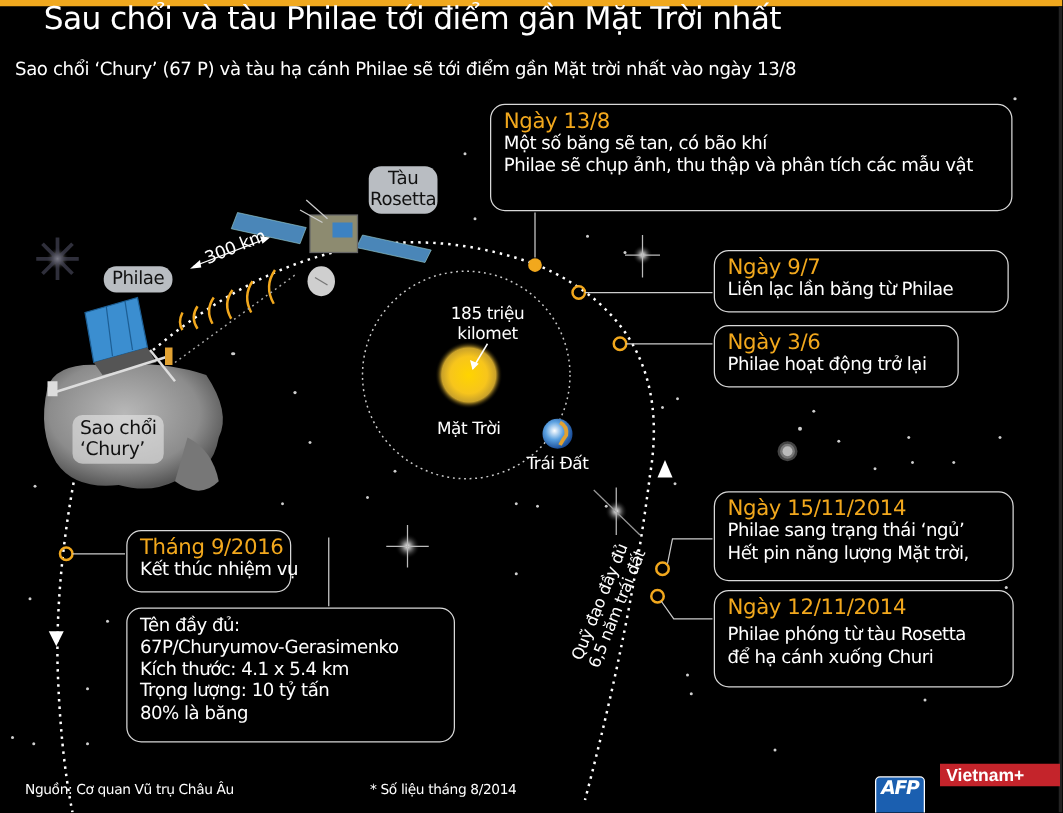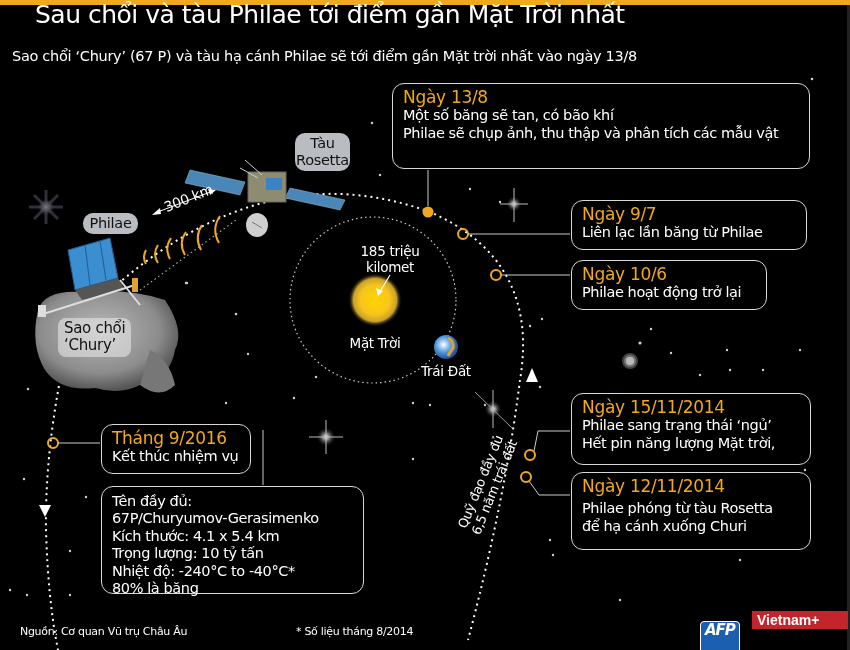--- a/index.html
+++ b/index.html
@@ -190,21 +190,21 @@
     <rect x="132" y="278" width="6" height="14" fill="#e2a232"></rect>
   </g>
 </svg>
 
 <div class="pill" style="left:295px; top:133px; width:55px; height:38px; padding-top:2px;">
   <div>Tàu</div>
   <div>Rosetta</div>
 </div>
 <div class="pill" style="left:83px; top:213px; width:55px; height:21px; line-height:21px;">Philae</div>
 <div class="label" style="left:163px; top:190px; transform:rotate(-22deg); font-size:14px;">300 km</div>
-<div class="comet-label" style="left:58px; top:318px;">
+<div class="comet-label" style="left:58px; top:332px;">
   <div>Sao chổi</div>
   <div>‘Chury’</div>
 </div>
 <div class="label" style="left:355px; top:243px; width:70px;">
   <div>185 triệu</div>
   <div>kilomet</div>
 </div>
 <div class="label" style="left:345px; top:335px; width:60px;">Mặt Trời</div>
 <div class="label" style="left:418px; top:363px; width:56px;">Trái Đất</div>
 <div class="rot-label">
@@ -215,43 +215,42 @@
 <div class="box" style="left:392px; top:83px; width:418px; height:86px;">
   <div class="date">Ngày 13/8</div>
   <div class="txt">Một số băng sẽ tan, có bão khí</div>
   <div class="txt">Philae sẽ chụp ảnh, thu thập và phân tích các mẫu vật</div>
 </div>
 <div class="box" style="left:571px; top:200px; width:236px; height:50px;">
   <div class="date">Ngày 9/7</div>
   <div class="txt">Liên lạc lần băng từ Philae</div>
 </div>
 <div class="box" style="left:571px; top:260px; width:196px; height:50px;">
-  <div class="date">Ngày 10/6</div>
+  <div class="date">Ngày 3/6</div>
   <div class="txt">Philae hoạt động trở lại</div>
 </div>
 <div class="box" style="left:571px; top:393px; width:240px; height:72px;">
   <div class="date">Ngày 15/11/2014</div>
   <div class="txt">Philae sang trạng thái ‘ngủ’</div>
   <div class="txt">Hết pin năng lượng Mặt trời,</div>
 </div>
 <div class="box" style="left:571px; top:472px; width:240px; height:78px;">
   <div class="date">Ngày 12/11/2014</div>
   <div class="txt" style="margin-top:4px;">Philae phóng từ tàu Rosetta</div>
   <div class="txt">để hạ cánh xuống Churi</div>
 </div>
-<div class="box" style="left:101px; top:424px; width:150px; height:50px;">
+<div class="box" style="left:101px; top:424px; width:132px; height:50px;">
   <div class="date">Tháng 9/2016</div>
   <div class="txt">Kết thúc nhiệm vụ</div>
 </div>
 
 <div class="box" style="left:101px; top:486px; width:263px; height:108px; padding-top:6px;">
   <div class="txt">Tên đầy đủ:</div>
   <div class="txt">67P/Churyumov-Gerasimenko</div>
   <div class="txt">Kích thước: 4.1 x 5.4 km</div>
   <div class="txt">Trọng lượng: 10 tỷ tấn</div>
-  <div class="txt">Nhiệt độ: -240°C to -40°C*</div>
   <div class="txt">80% là băng</div>
 </div>
 
 <div class="footer-src">Nguồn: Cơ quan Vũ trụ Châu Âu</div>
 <div class="footer-note">* Số liệu tháng 8/2014</div>
 <div class="afp">AFP</div>
 <div class="vn">Vietnam+</div>
 
 </body></html>

